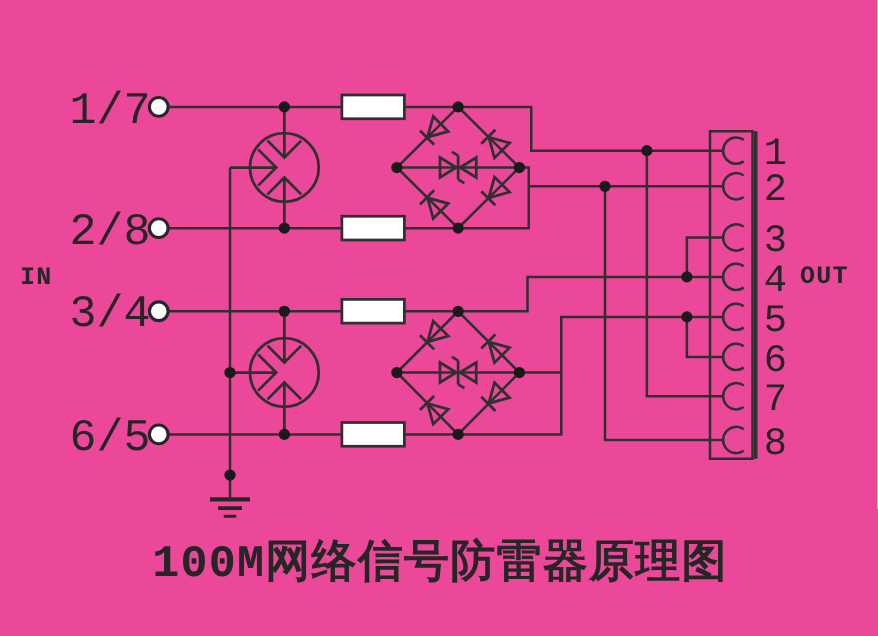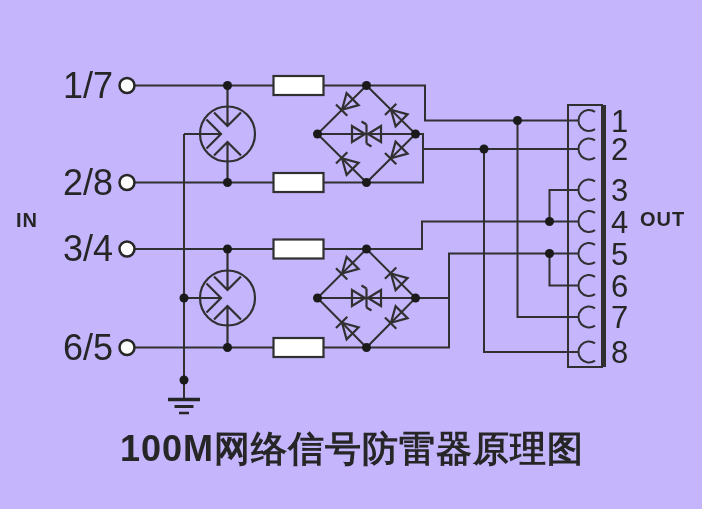--- a/index.html
+++ b/index.html
@@ -1,17 +1,17 @@
 <!DOCTYPE html>
 <html><head>
 <meta charset="utf-8">
 <style>
   html,body{margin:0;padding:0;background:#ffffff;}
-  .stage{position:relative;width:702px;height:509px;background:#c4b5fd;overflow:hidden;
-         font-family:Liberation Sans, sans-serif;}
+  .stage{position:relative;width:702px;height:509px;background:#ec4899;overflow:hidden;
+         font-family:Liberation Mono, monospace;}
   svg{display:block;}
   text{fill:#262626;}
   .io-label{font-size:20px;font-weight:600;letter-spacing:1px;}
   .port-label{font-size:36px;font-weight:400;}
   .pin-num{font-size:31px;font-weight:400;}
   .title-text{font-size:36px;font-weight:700;letter-spacing:1px;}
 </style>
 </head>
 <body>
 

